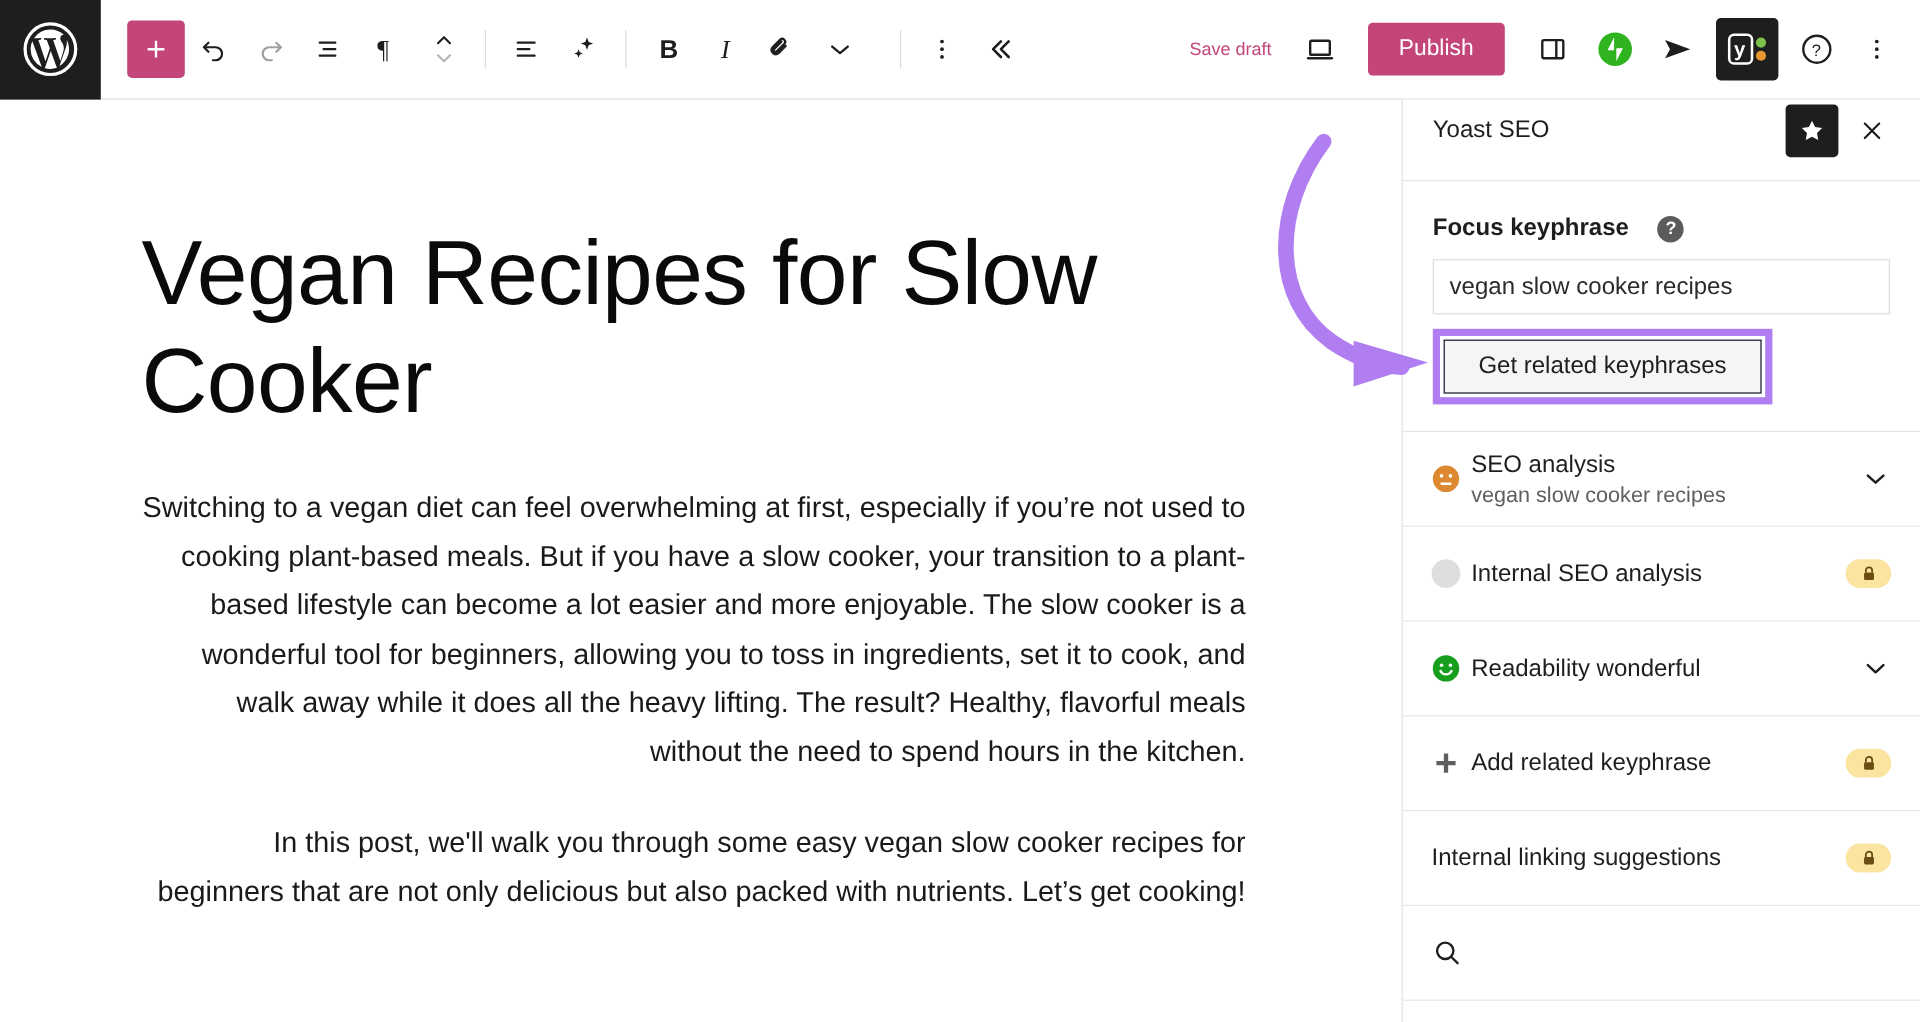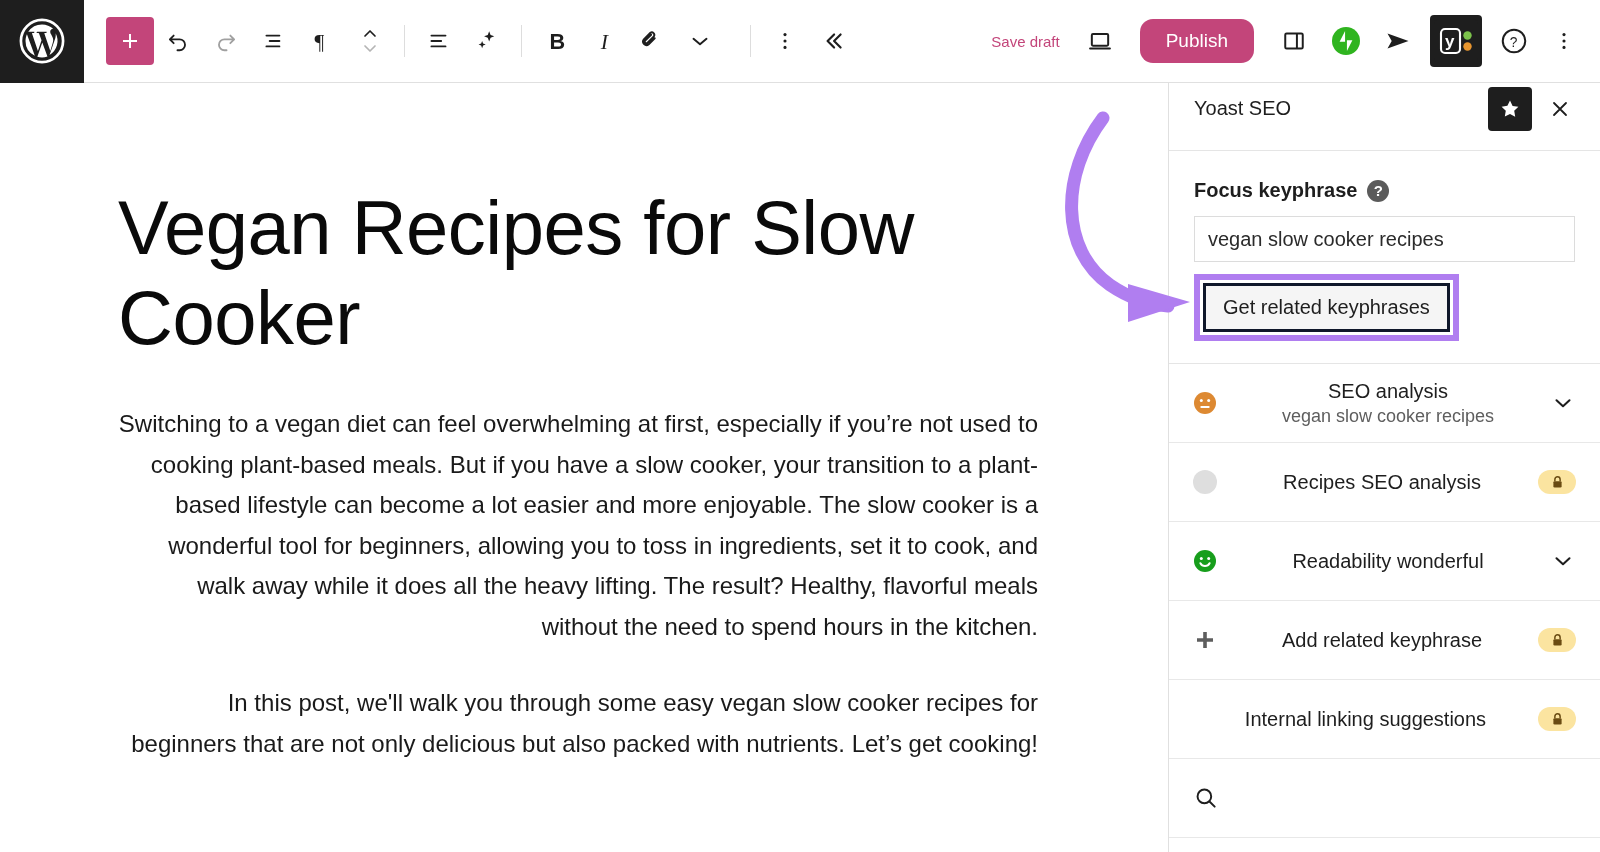--- a/index.html
+++ b/index.html
@@ -109,21 +109,21 @@
     display: flex; align-items: center; justify-content: center;
     cursor: pointer; border: none;
   }
   .close-btn {
     width: 44px; height: 44px;
     display: flex; align-items: center; justify-content: center;
     cursor: pointer; margin-left: 6px; color: #1e1e1e;
     border: none; background: transparent;
   }
   .sb-section { padding: 28px 25px 22px 25px; }
-  .fk-label-row { display: flex; align-items: center; gap: 10px; margin-bottom: 14px; }
+  .fk-label-row { display: flex; align-items: center; gap: 24px; margin-bottom: 14px; }
   .fk-label { font-size: 20px; font-weight: bold; color: #1e1e1e; }
   .help-icon {
     width: 22px; height: 22px; border-radius: 50%;
     background: #5b5b5b; color: #fff;
     font-size: 15px; font-weight: bold;
     display: flex; align-items: center; justify-content: center;
     cursor: pointer;
   }
   .fk-input {
     width: 100%; height: 46px;
@@ -136,38 +136,38 @@
   }
   .related-wrap {
     margin-top: 12px;
     border: 6px solid #b07ef0;
     display: inline-block;
     padding: 3px;
   }
   .related-btn {
     display: block;
     background: #f5f5f5;
-    border: 3px solid #0f172a;
+    border: 1px solid #0f172a;
     font-size: 20px; color: #1e1e1e;
-    padding: 10px 17px;
+    padding: 10px 28px;
     cursor: pointer;
     font-family: "Liberation Sans", sans-serif;
     white-space: nowrap;
   }
 
   .sb-rows { border-top: 1px solid #e5e5e5; }
   .sb-row {
     display: flex; align-items: center;
     padding: 0 24px;
     min-height: 79px;
     border-bottom: 1px solid #e8e8e8;
     cursor: pointer;
   }
   .sb-row .bullet { width: 33px; flex: 0 0 33px; display: flex; align-items: center; }
-  .sb-row .rowtext { flex: 1; text-align: center; }
+  .sb-row .rowtext { flex: 1; }
   .sb-row .rtitle { font-size: 20px; color: #1e1e1e; }
   .sb-row .rsub { font-size: 18px; color: #5e5e5e; margin-top: 3px; }
   .chev { color: #1e1e1e; }
   .lock-pill {
     width: 38px; height: 24px;
     background: #fbe4a0; border-radius: 12px;
     display: flex; align-items: center; justify-content: center;
   }
   .face { width: 24px; height: 24px; border-radius: 50%; }
   .face.grey   { background: #dedede; }
@@ -300,21 +300,21 @@
 
   <span class="save-draft">Save draft</span>
 
   <button class="tb-btn wide">
     <svg class="icon-svg" width="28" height="28" viewBox="0 0 24 24">
       <rect x="5" y="6" width="14" height="10" rx="1" fill="none" stroke="#1e1e1e" stroke-width="1.7"></rect>
       <path stroke="#1e1e1e" stroke-width="1.7" stroke-linecap="round" d="M3.5 18.5h17"></path>
     </svg>
   </button>
 
-  <button class="publish-btn" style="margin:0 14px;border-radius:13px;">Publish</button>
+  <button class="publish-btn" style="margin:0 14px;">Publish</button>
 
   <button class="tb-btn wide">
     <svg class="icon-svg" width="28" height="28" viewBox="0 0 24 24">
       <rect x="4.5" y="5.5" width="15" height="13" rx="1.2" fill="none" stroke="#1e1e1e" stroke-width="1.7"></rect>
       <path stroke="#1e1e1e" stroke-width="1.7" d="M14.5 5.5v13"></path>
     </svg>
   </button>
 
   <button class="tb-btn wide">
     <svg class="icon-svg" width="32" height="32" viewBox="0 0 24 24">
@@ -417,21 +417,21 @@
             <path fill="none" stroke="#1e1e1e" stroke-width="1.9" stroke-linecap="round" stroke-linejoin="round" d="M6 9.5l6 5.5 6-5.5"></path>
           </svg>
       </span>
     </div>
 
     <div class="sb-row">
       <span class="bullet">
         <span class="face grey"></span>
       </span>
       <span class="rowtext">
-        <div class="rtitle">Recipes SEO analysis</div>
+        <div class="rtitle">Internal SEO analysis</div>
       </span>
       <span class="lock-pill">
         <svg class="icon-svg" width="13" height="14" viewBox="0 0 14 16">
           <path fill="none" stroke="#6a4b12" stroke-width="1.7" d="M4 7V5a3 3 0 0 1 6 0v2"></path>
           <rect x="2.3" y="7" width="9.4" height="7.2" rx="1.4" fill="#6a4b12"></rect>
         </svg>
       </span>
     </div>
 
     <div class="sb-row">

